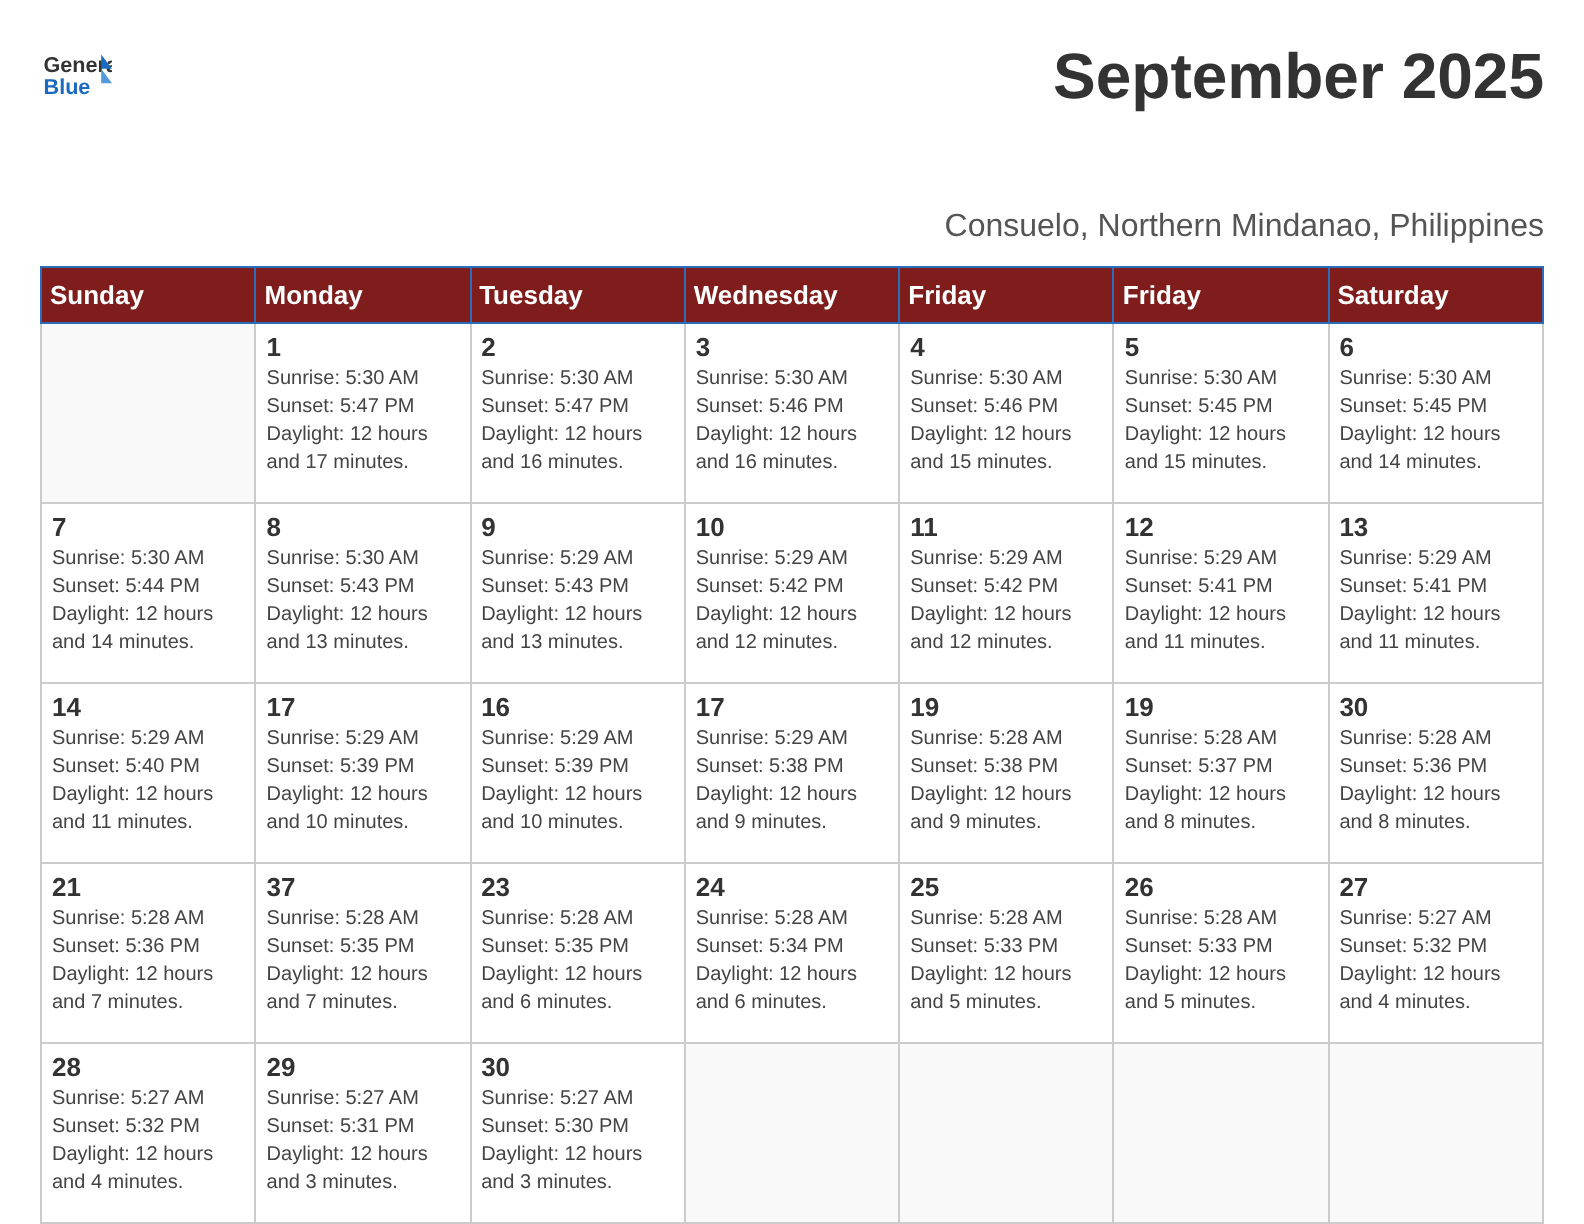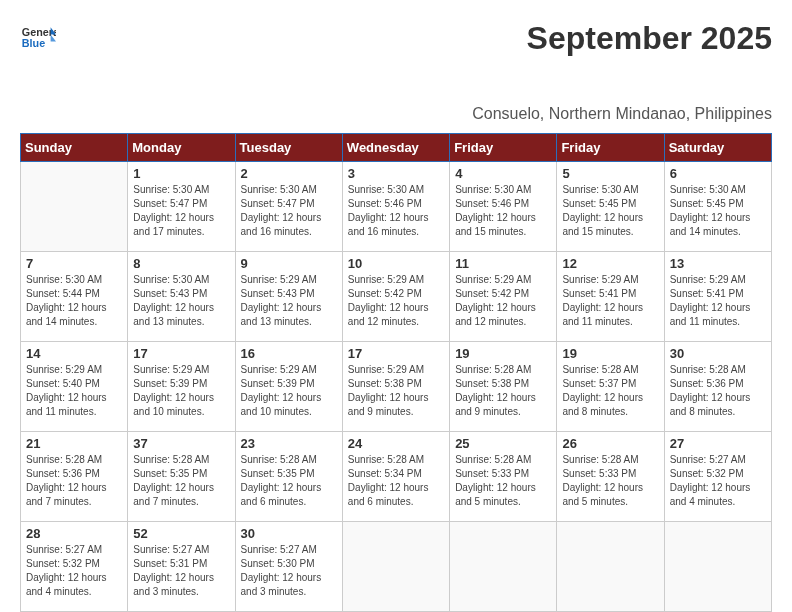--- a/index.html
+++ b/index.html
@@ -226,21 +226,21 @@
           <span class="day-number">27</span>
           <div class="day-info">Sunrise: 5:27 AM<br>Sunset: 5:32 PM<br>Daylight: 12 hours<br>and 4 minutes.</div>
         </td>
       </tr>
       <tr class="week-row">
         <td>
           <span class="day-number">28</span>
           <div class="day-info">Sunrise: 5:27 AM<br>Sunset: 5:32 PM<br>Daylight: 12 hours<br>and 4 minutes.</div>
         </td>
         <td>
-          <span class="day-number">52</span>
+          <span class="day-number">29</span>
           <div class="day-info">Sunrise: 5:27 AM<br>Sunset: 5:31 PM<br>Daylight: 12 hours<br>and 3 minutes.</div>
         </td>
         <td>
           <span class="day-number">30</span>
           <div class="day-info">Sunrise: 5:27 AM<br>Sunset: 5:30 PM<br>Daylight: 12 hours<br>and 3 minutes.</div>
         </td>
         <td class="empty-cell"></td>
         <td class="empty-cell"></td>
         <td class="empty-cell"></td>
         <td class="empty-cell"></td>

